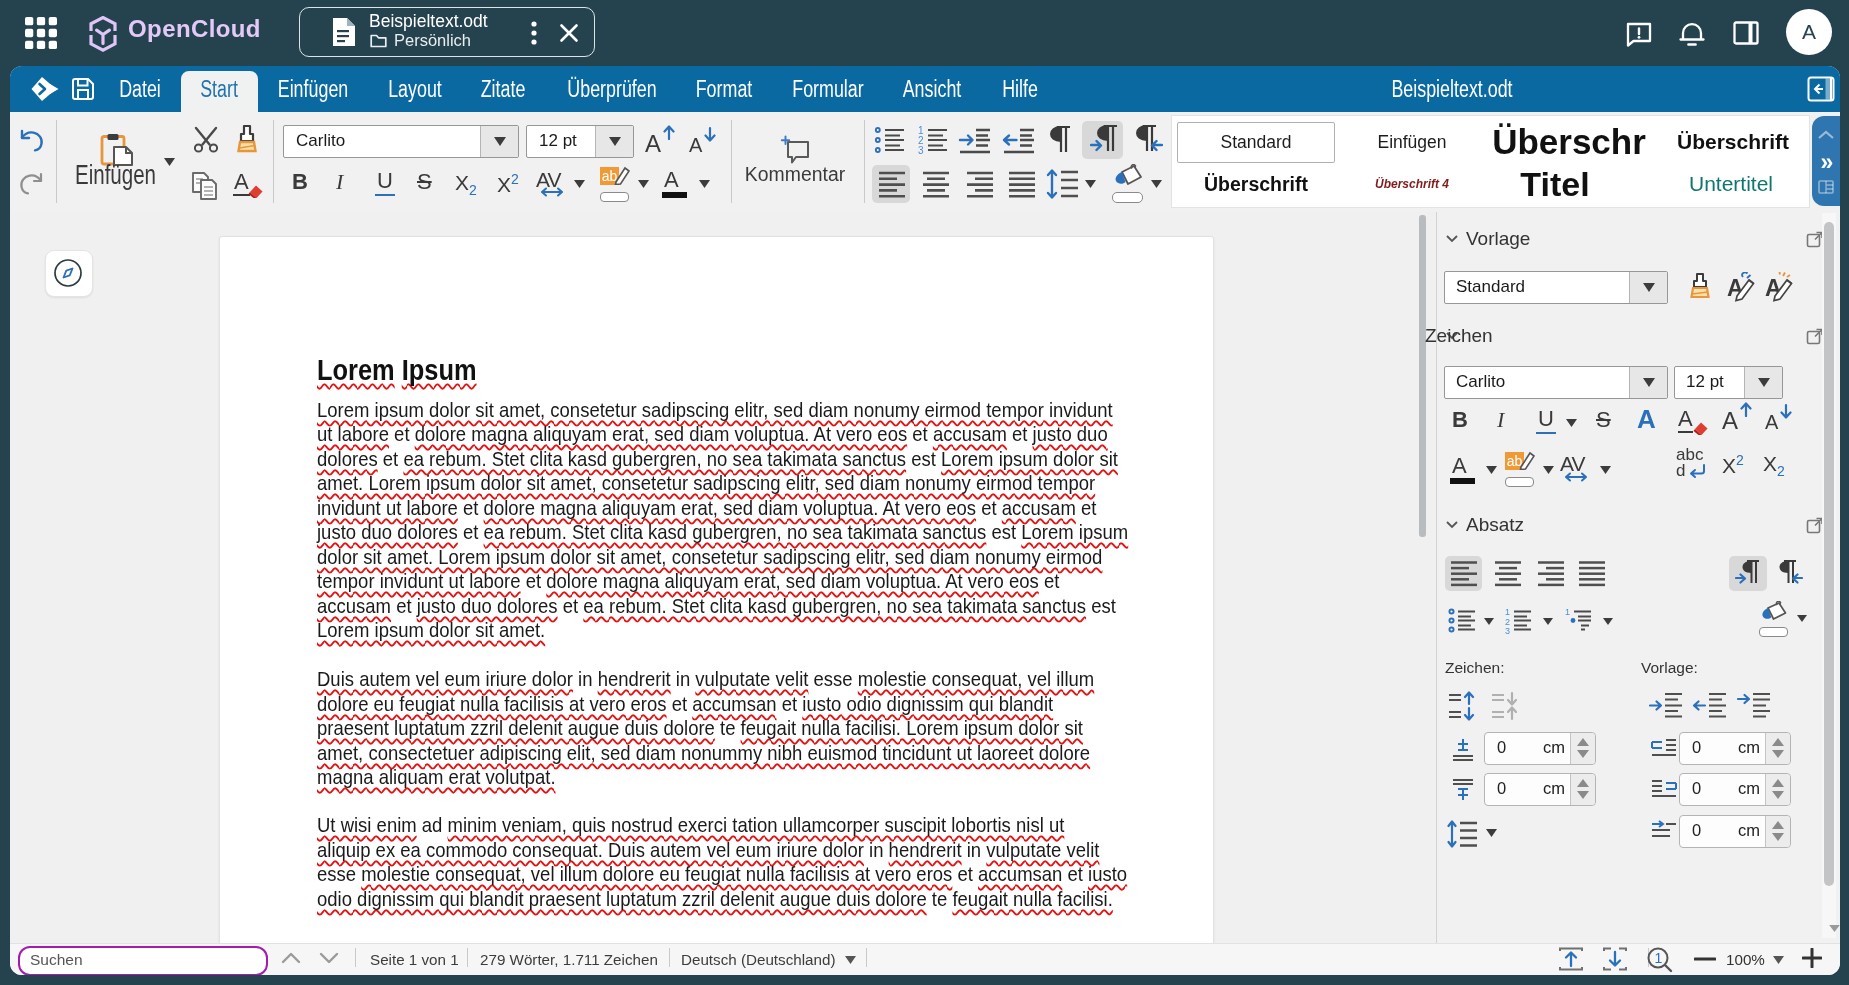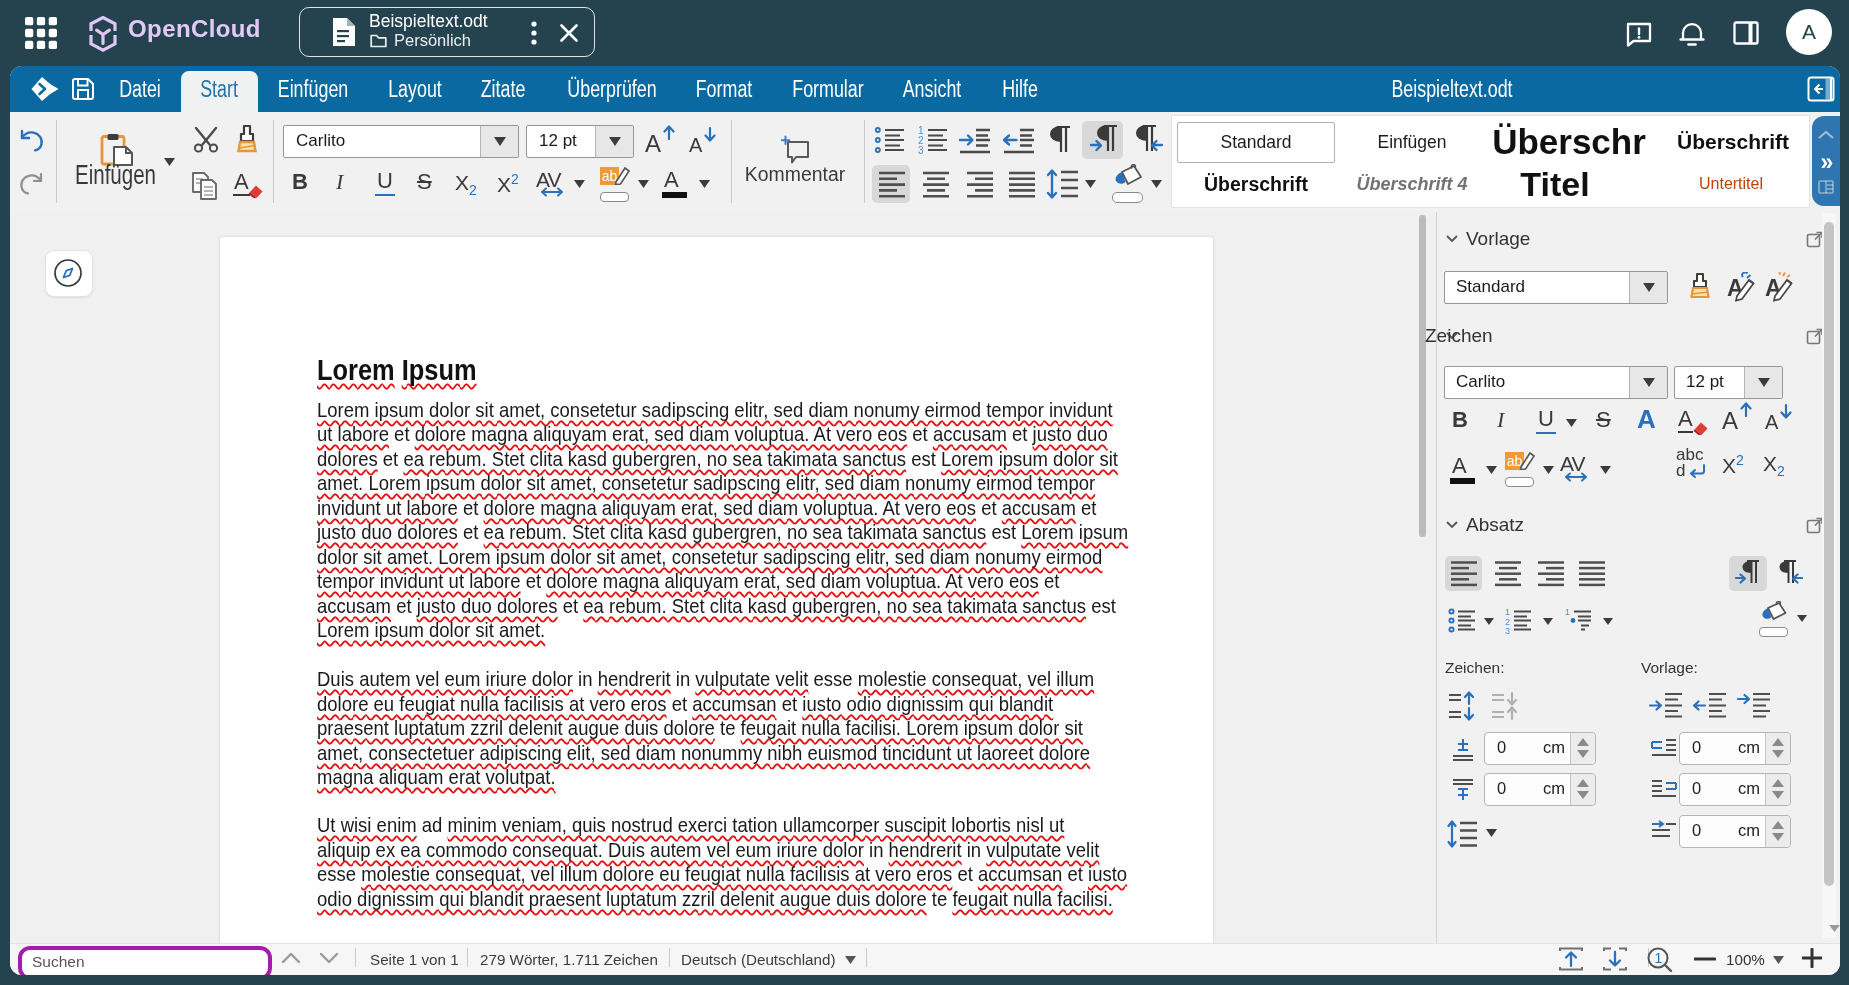--- a/index.html
+++ b/index.html
@@ -315,27 +315,27 @@
 <div class="a" style="left:1449px;top:60px;width:220px;height:32px;display:flex;align-items:center;justify-content:center;white-space:nowrap;overflow:visible">
       <span style="font-size:35px;font-weight:700;color:#111">Überschr</span>
     </div>
 <div class="a" style="left:1613px;top:60px;width:220px;height:32px;display:flex;align-items:center;justify-content:center;white-space:nowrap;overflow:visible">
       <span style="font-size:21px;font-weight:700;color:#111">Überschrift</span>
     </div>
 <div class="a" style="left:1136px;top:102px;width:220px;height:32px;display:flex;align-items:center;justify-content:center;white-space:nowrap;overflow:visible">
       <span style="font-size:19.5px;font-weight:700;color:#111">Überschrift</span>
     </div>
 <div class="a" style="left:1292px;top:102px;width:220px;height:32px;display:flex;align-items:center;justify-content:center;white-space:nowrap;overflow:visible">
-      <span style="font-size:18px;font-weight:700;font-style:italic;color:#737373">Überschrift 4</span>
+      <span style="font-size:12px;font-weight:700;font-style:italic;color:#7f1d1d">Überschrift 4</span>
     </div>
 <div class="a" style="left:1435px;top:102px;width:220px;height:32px;display:flex;align-items:center;justify-content:center;white-space:nowrap;overflow:visible">
       <span style="font-size:34px;font-weight:700;color:#111">Titel</span>
     </div>
 <div class="a" style="left:1611px;top:102px;width:220px;height:32px;display:flex;align-items:center;justify-content:center;white-space:nowrap;overflow:visible">
-      <span style="font-size:16px;color:#c2410c">Untertitel</span>
+      <span style="font-size:21px;color:#0f766e">Untertitel</span>
     </div>
 <div class="a" style="left:1802px;top:49.5px;width:29px;height:90.5px;background:#2f76b0;border-radius:12px 0 0 12px"></div>
 <svg class="a" style="left:1807px;top:62.5px" width="18" height="12" viewBox="0 0 18 12" fill="none">
       <path d="M2 9 L9 3 L16 9" stroke="rgba(255,255,255,0.5)" stroke-width="2.2" fill="none"></path>
     </svg>
 <div class="a" style="left:1805px;top:85px;width:24px;text-align:center;color:#fff;font-size:23px;font-weight:700;line-height:22px">»</div>
 <svg class="a" style="left:1808px;top:114px" width="16" height="14" viewBox="0 0 16 14" fill="none">
       <rect x="1" y="1" width="14" height="12" rx="1" stroke="rgba(255,255,255,0.45)" stroke-width="1.6"></rect>
       <path d="M8 1 V13 M8 5 H15 M8 9 H15" stroke="rgba(255,255,255,0.45)" stroke-width="1.4"></path>
     </svg>
@@ -667,21 +667,21 @@
           <path d="M0 0 H12 L6 8 Z" fill="#8a8a8a"></path>
         </svg>
       </div>
     </div>
 <div class="a" style="left:1812px;top:147px;width:14px;height:725px;background:#f7f7f7"></div>
 <div class="a" style="left:1814px;top:156px;width:10px;height:664px;background:#c2c4c6;border-radius:5px"></div>
 <svg class="a" style="left:1819px;top:859px" width="11" height="8" viewBox="0 0 12 9" fill="none">
       <path d="M0 0 H12 L6 8 Z" fill="#9a9a9a"></path>
     </svg>
 <div class="a" style="left:0;top:877px;width:1830px;height:32px;background:#f6f6f6;border-top:1px solid #e2e2e2"></div>
-<div class="a" style="left:8px;top:880px;width:246px;height:26px;background:#fff;border:4px solid #a21caf;border-radius:12px">
+<div class="a" style="left:8px;top:880px;width:246px;height:26px;background:#fff;border:2px solid #a21caf;border-radius:12px">
       <div class="a" style="left:10px;top:3px;font-size:15.5px;color:#555">Suchen</div>
     </div>
 <svg class="a" style="left:270px;top:885px" width="22" height="14" viewBox="0 0 22 14" fill="none">
       <path d="M3 11 L11 3 L19 11" stroke="#9a9a9a" stroke-width="2.4" fill="none" stroke-linecap="round" stroke-linejoin="round"></path>
     </svg>
 <svg class="a" style="left:308px;top:885px" width="22" height="14" viewBox="0 0 22 14" fill="none">
       <path d="M3 3 L11 11 L19 3" stroke="#9a9a9a" stroke-width="2.4" fill="none" stroke-linecap="round" stroke-linejoin="round"></path>
     </svg>
 <div class="a" style="left:345px;top:882px;width:1px;height:19px;background:#c9c9c9"></div>
 <div class="a" style="left:360px;top:884.5px;font-size:15.2px;color:#3c3c3c;white-space:nowrap">Seite 1 von 1</div>

